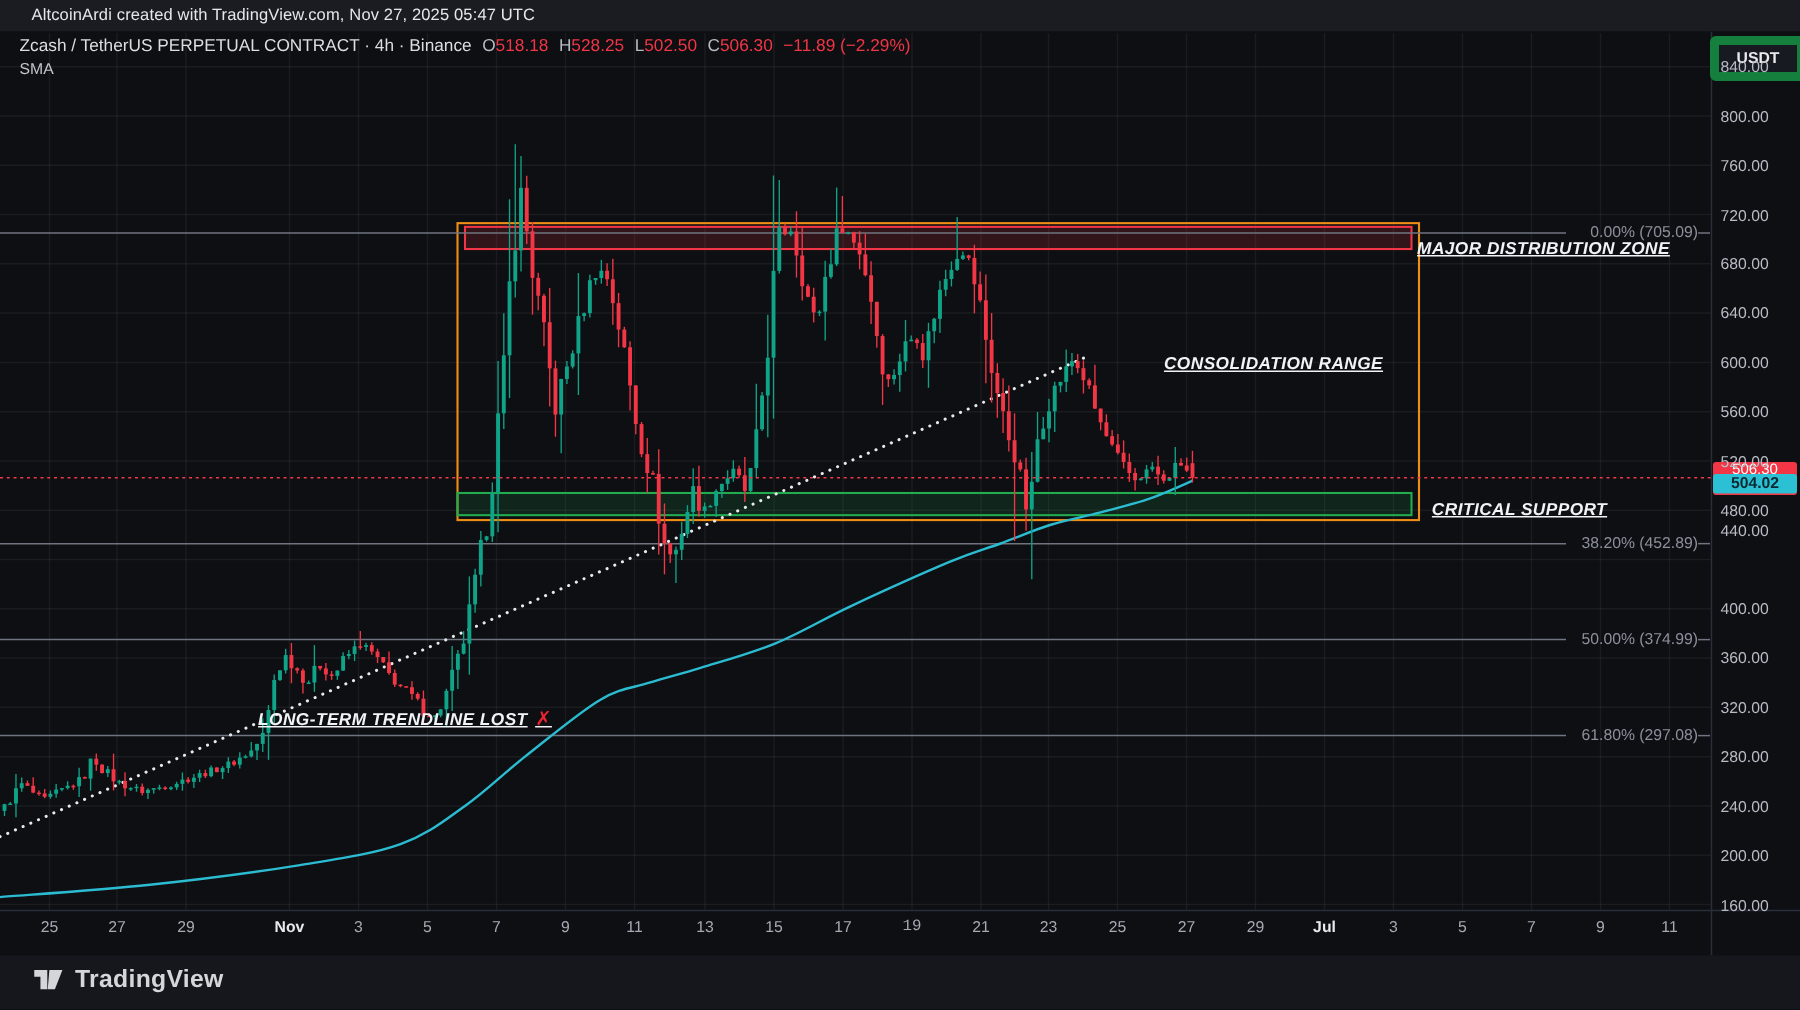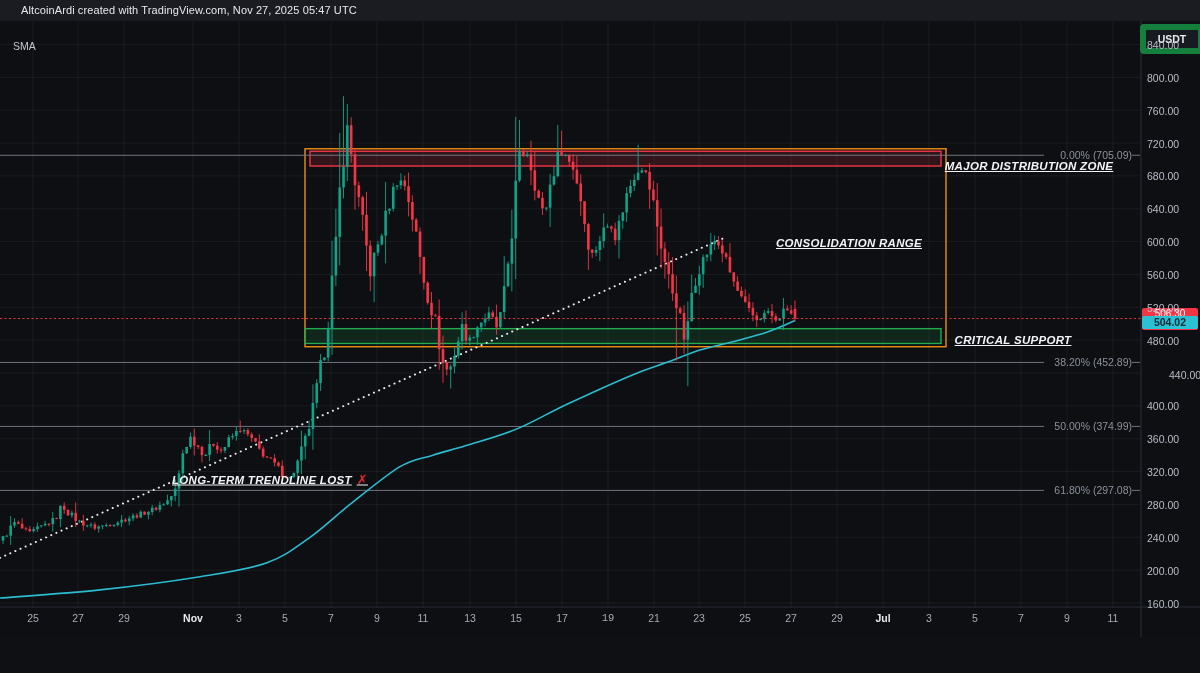--- a/index.html
+++ b/index.html
@@ -520,20 +520,23 @@
         <rect x="782.2040000000001" y="287.5896873428461" width="2.6" height="10.031474540151066" fill="#0fa388"></rect>
         <line x1="787.33" x2="787.33" y1="284.45411799598537" y2="289.72446063532215" stroke="#f23645" stroke-width="0.9"></line>
         <rect x="786.0300000000001" y="287.5896873428461" width="2.6" height="1.756852483248224" fill="#f23645"></rect>
         <line x1="791.1560000000001" x2="791.1560000000001" y1="284.07224055696526" y2="293.671636902444" stroke="#f23645" stroke-width="0.9"></line>
         <rect x="789.8560000000001" y="289.34653982609433" width="2.6" height="3.391635181408276" fill="#f23645"></rect>
         <line x1="794.982" x2="794.982" y1="279.52313250000003" y2="300.673925" stroke="#f23645" stroke-width="0.9"></line>
         <rect x="793.682" y="287.7945298000001" width="2.6" height="9.758113199999912" fill="#f23645"></rect>
         <line x1="0" x2="1141" y1="297.552643" y2="297.552643" stroke="#f23645" stroke-width="1" stroke-dasharray="2 2.5"></line>
       </svg>
 
+    <div class="syminfo">
+      <span>Zcash / TetherUS PERPETUAL CONTRACT · 4h · Binance</span><span class="lbl">O</span><span class="val">518.18</span><span class="lbl">H</span><span class="val">528.25</span><span class="lbl">L</span><span class="val">502.50</span><span class="lbl">C</span><span class="val">506.30</span><span class="chg">−11.89 (−2.29%)</span>
+    </div>
     <div class="indic">SMA</div>
 
     <div class="usdt-btn">USDT</div>
 
     <div class="anno" style="left:1029px;top:145px;">
       <span>MAJOR DISTRIBUTION ZONE</span>
     </div>
     <div class="anno" style="left:849px;top:222px;">
       <span>CONSOLIDATION RANGE</span>
     </div>
@@ -554,21 +557,21 @@
         <div class="ptick" style="top: 17.9548px;">840.00</div>
         <div class="ptick" style="top: 50.8104px;">800.00</div>
         <div class="ptick" style="top: 83.666px;">760.00</div>
         <div class="ptick" style="top: 116.522px;">720.00</div>
         <div class="ptick" style="top: 149.377px;">680.00</div>
         <div class="ptick" style="top: 182.233px;">640.00</div>
         <div class="ptick" style="top: 215.088px;">600.00</div>
         <div class="ptick" style="top: 247.944px;">560.00</div>
         <div class="ptick" style="top: 280.8px;">520.00</div>
         <div class="ptick" style="top: 313.655px;">480.00</div>
-        <div class="ptick" style="top: 348px; margin-left: 22px;">440.00</div>
+        <div class="ptick" style="top: 327px;">440.00</div>
         <div class="ptick" style="top: 379.366px;">400.00</div>
         <div class="ptick" style="top: 412.222px;">360.00</div>
         <div class="ptick" style="top: 445.078px;">320.00</div>
         <div class="ptick" style="top: 477.933px;">280.00</div>
         <div class="ptick" style="top: 510.789px;">240.00</div>
         <div class="ptick" style="top: 543.644px;">200.00</div>
         <div class="ptick" style="top: 576.5px;">160.00</div>
       </div>
     <div id="fib-labels">
         <div class="fiblab" style="top: 128.269px;">0.00% (705.09)</div>
@@ -598,14 +601,23 @@
       <div class="ttick" style="left: 791px; top: 591px; position: absolute;">27</div>
       <div class="ttick" style="left: 837px; top: 591px; position: absolute;">29</div>
       <div class="ttick bold" style="left: 883px; top: 591px; position: absolute;">Jul</div>
       <div class="ttick" style="left: 929px; top: 591px; position: absolute;">3</div>
       <div class="ttick" style="left: 975px; top: 591px; position: absolute;">5</div>
       <div class="ttick" style="left: 1021px; top: 591px; position: absolute;">7</div>
       <div class="ttick" style="left: 1067px; top: 591px; position: absolute;">9</div>
       <div class="ttick" style="left: 1113px; top: 591px; position: absolute;">11</div>
     </div>
 
+  <div class="bottombar">
+    <div class="tv-logo">
+      <svg width="22" height="22" viewBox="0 0 24 24">
+        <path d="M2 5 H11.5 V19 H6.5 V10 H2 Z" fill="#d4d6da"></path>
+        <path d="M13 5 H22.5 L17 19 H11.8 Z" fill="#d4d6da"></path>
+      </svg>
+      <span class="tv-text">TradingView</span>
+    </div>
+  </div>
 
 </div>
 
 </body></html>

